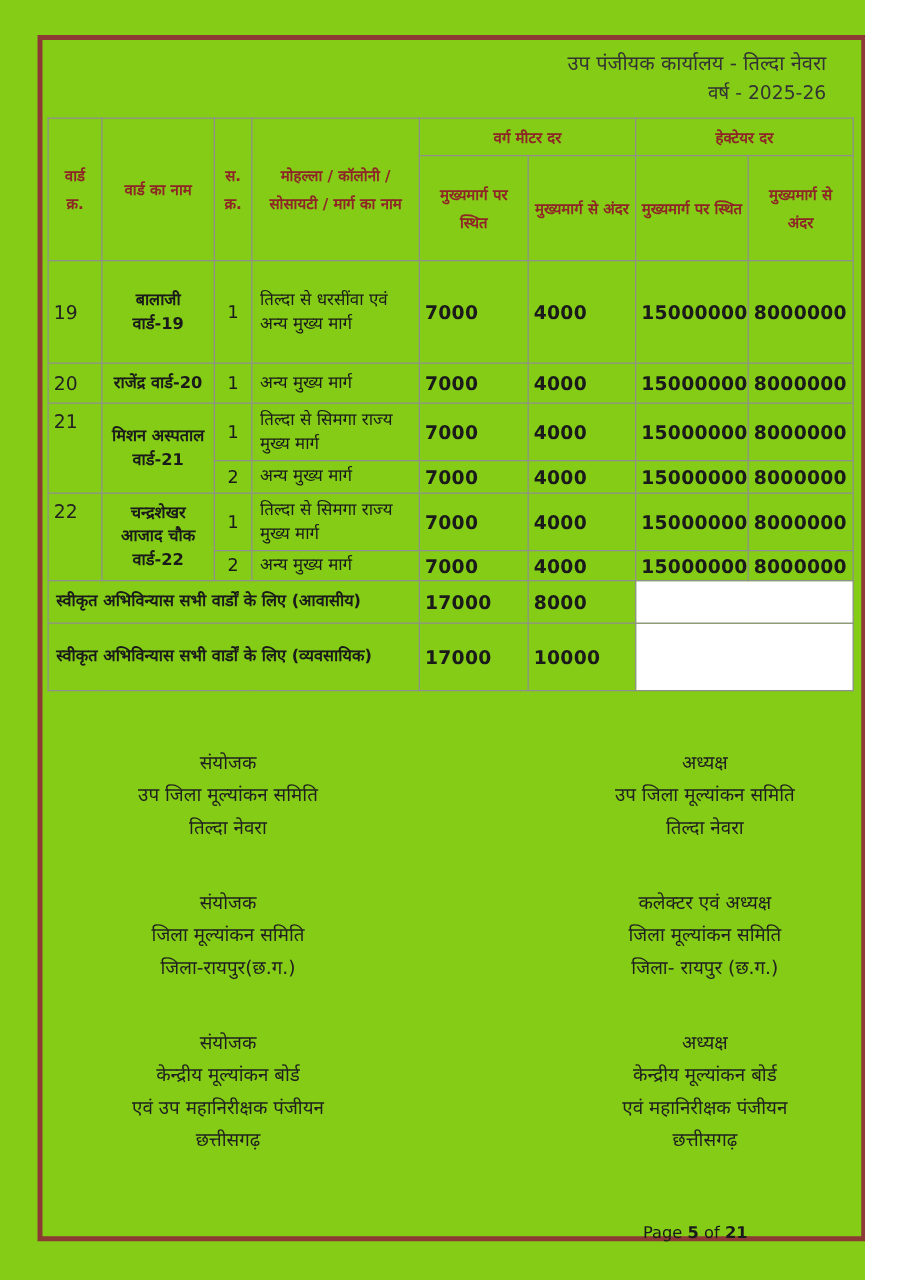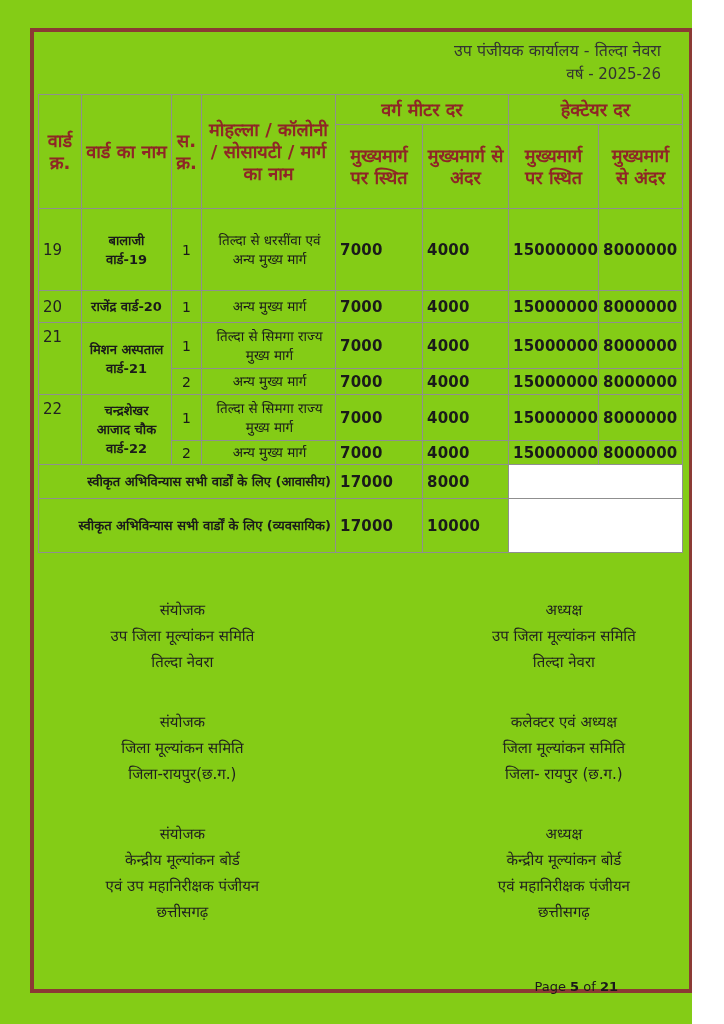--- a/index.html
+++ b/index.html
@@ -31,56 +31,56 @@
     width: 644px;
   }
   .rate-table th, .rate-table td {
     border: 1px solid #8f8f8f;
     padding: 2px 4px;
     overflow: hidden;
   }
   .rate-table th {
     color: #8e2626;
     font-weight: bold;
-    font-size: 18px;
+    font-size: 12px;
     text-align: center;
     vertical-align: middle;
     line-height: 22px;
   }
   .row-group-head { height: 30px; }
   .row-sub-head   { height: 84px; }
 
   td.ward-no   { text-align: left; font-size: 15px; color: #222; vertical-align: middle; }
   td.ward-no.top-align { vertical-align: top; padding-top: 5px; }
   td.ward-name { text-align: center; font-weight: bold; font-size: 13px; vertical-align: middle; line-height: 19px; }
   td.serial    { text-align: center; font-size: 14px; vertical-align: middle; }
-  td.road      { text-align: center; font-size: 13.5px; line-height: 19px; vertical-align: middle; padding-left: 6px; }
+  td.road      { text-align: left; font-size: 13.5px; line-height: 19px; vertical-align: middle; padding-left: 6px; }
   td.rate      { font-weight: bold; font-size: 15px; vertical-align: middle; letter-spacing: 0.2px; }
-  td.summary-label { font-weight: bold; font-size: 13px; line-height: 19px; text-align: right; padding-left: 6px; vertical-align: middle; }
+  td.summary-label { font-weight: bold; font-size: 13px; line-height: 19px; text-align: left; padding-left: 6px; vertical-align: middle; }
   td.empty-cell { background: #fff; }
 
   .r-19  { height: 82px; }
   .r-20  { height: 32px; }
   .r-21a { height: 46px; }
   .r-21b { height: 26px; }
   .r-22a { height: 46px; }
   .r-22b { height: 24px; }
   .r-sum1 { height: 34px; }
   .r-sum2 { height: 54px; padding-left: 40px; }
 
   
   .signature-section { margin-top: 44px; }
   .sig-row { display: flex; margin-bottom: 34px; gap: 14px; }
   .sig-block { text-align: center; font-size: 15px; line-height: 26px; color: #1f1f1f; }
   .sig-left  { width: 256px; margin-left: 28px; }
   .sig-right { width: 266px; margin-left: 122px; }
 
   
   .page-footer {
-    position: absolute; right: 74px; bottom: 30px;
+    position: absolute; right: 94px; bottom: 30px;
     font-size: 13px; color: #1a1a1a;
   }
   .page-footer .bold { font-weight: bold; }
 </style>
 </head>
 <body>
 
 <div class="page">
   <div class="page-border">
 

